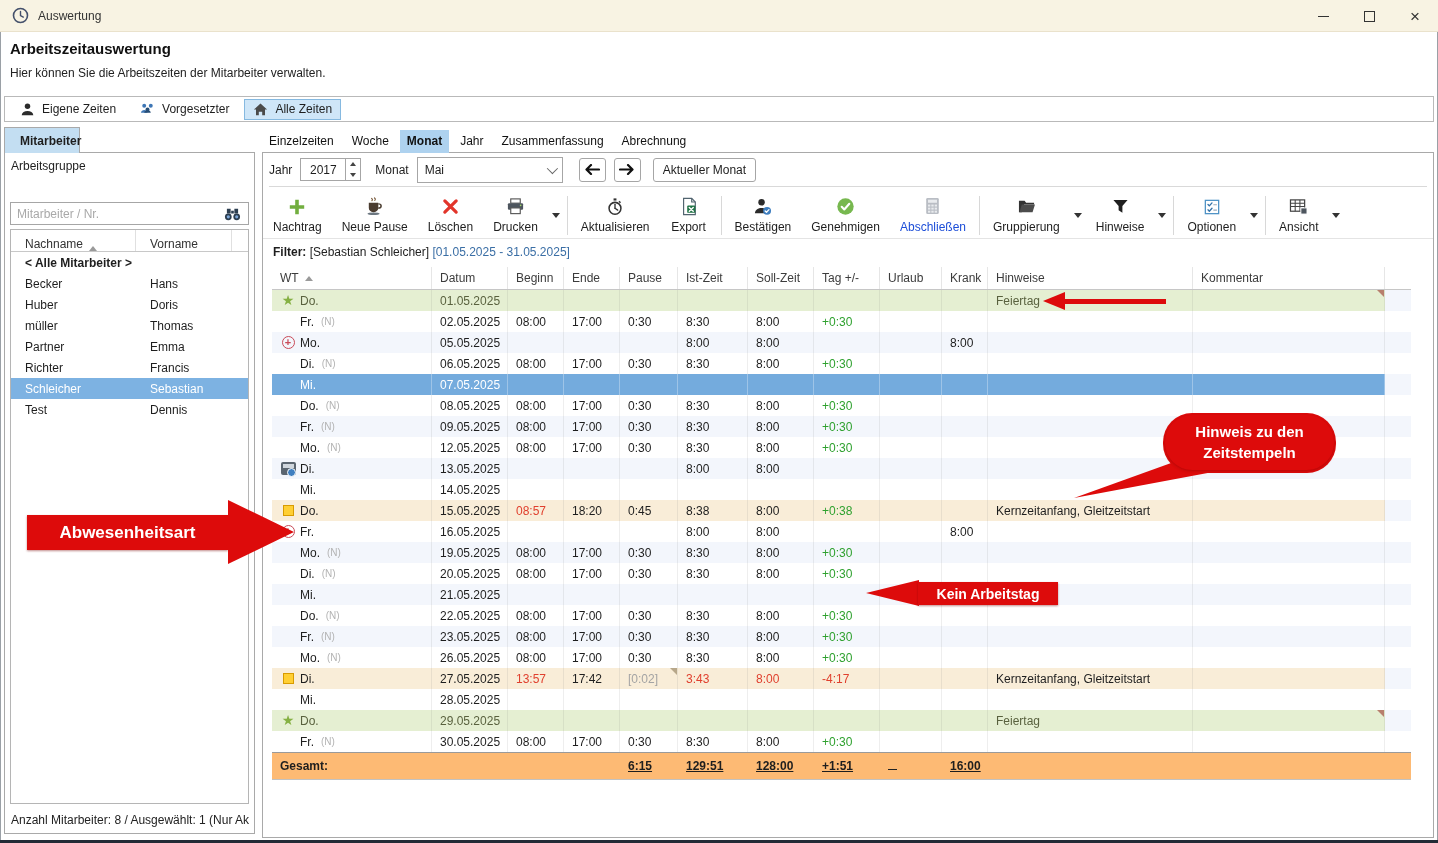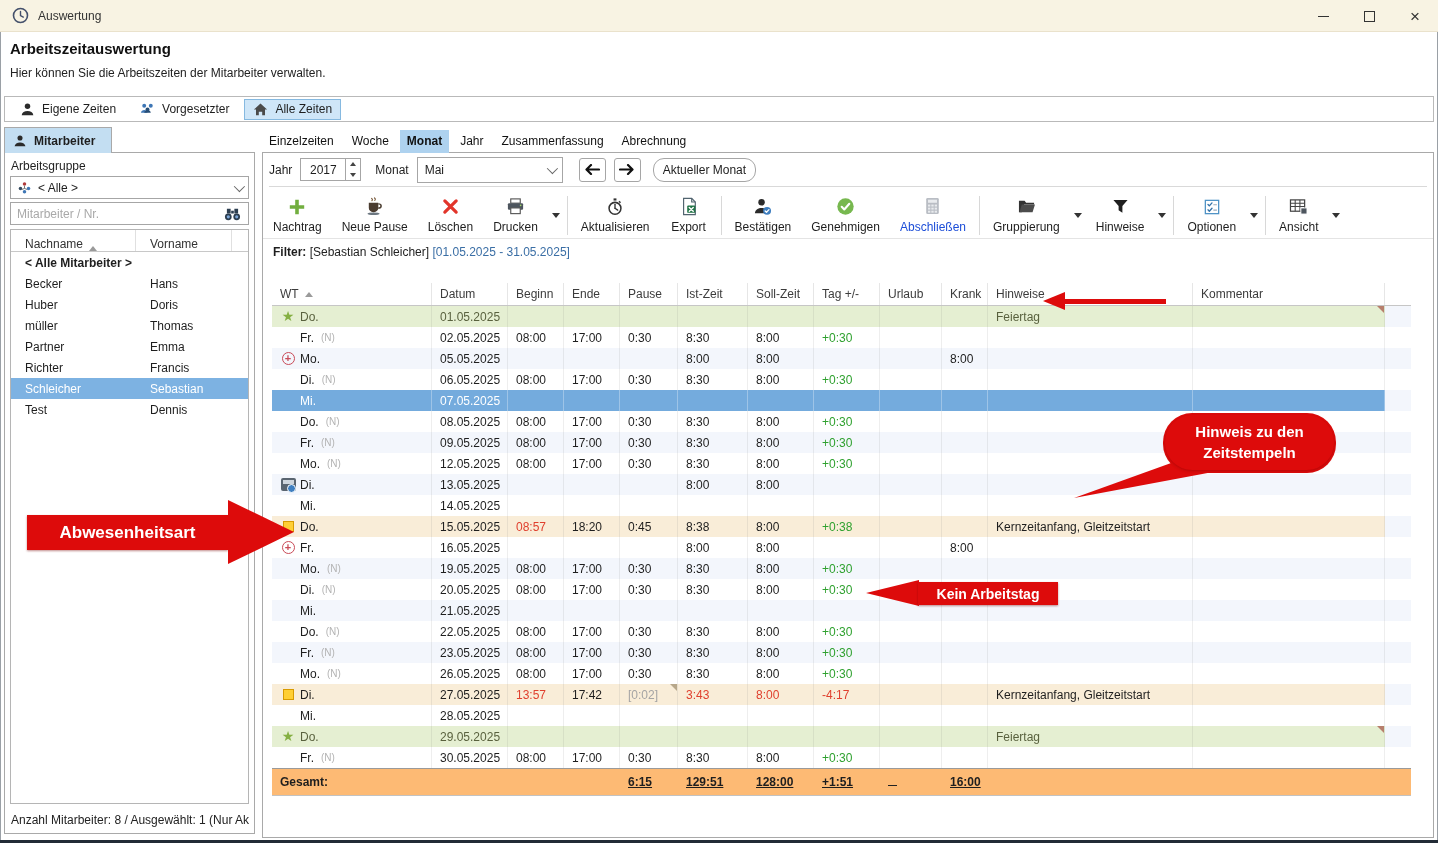--- a/index.html
+++ b/index.html
@@ -24,21 +24,21 @@
   .pagehead { position:absolute; left:10px; top:40px; }
   .pagehead h1 { font-size:15px; font-weight:bold; color:#111; }
   .pagehead .sub { margin-top:9px; font-size:12px; color:#222; }
   
   .viewbar { position:absolute; left:4px; top:96px; width:1430px; height:26px;
     border:1px solid #b9b9b9; background:#fff; display:flex; align-items:center; }
   .viewtab { display:flex; align-items:center; gap:7px; padding:2px 8px; margin-left:6px; border:1px solid transparent; }
   .viewtab.active { background:#cfe6f8; border-color:#86b9e0; }
   .viewtab .vicon { width:15px; height:15px; display:block; }
   
-  .side-tab { position:absolute; left:4px; top:127px; width:108px; height:26px; background:#c3def2;
+  .side-tab { position:absolute; left:4px; top:127px; width:76px; height:26px; background:#c3def2;
     border:1px solid #a9a9a9; border-bottom:none; display:flex; align-items:center; gap:7px; padding-left:8px;
     font-weight:bold; z-index:2; }
   .sidepanel { position:absolute; left:4px; top:152px; width:251px; height:682px;
     border:1px solid #a9a9a9; background:#fff; }
   .agr-label { position:absolute; left:6px; top:6px; }
   .agr-select { position:absolute; left:5px; top:23px; width:239px; height:23px; border:1px solid #a6a6a6;
     background:#fff; display:flex; align-items:center; gap:6px; padding:0 6px; }
   .agr-select .chev { margin-left:auto; }
   .chev { width:8px; height:8px; border-right:1.4px solid #666; border-bottom:1.4px solid #666;
     transform:rotate(45deg) translateY(-2px); display:inline-block; }
@@ -91,21 +91,21 @@
   
   .filterrow { position:absolute; left:10px; top:92px; }
   .filterrow .fl { font-weight:bold; }
   .filterrow .femp { color:#222; }
   .filterrow .frange { color:#3a6ea5; }
   
   .ttable { position:absolute; left:9px; top:114px; width:1139px; }
   .thead, .trow, .totrow { display:grid;
     grid-template-columns:160px 76px 56px 56px 58px 70px 66px 66px 62px 46px 205px 192px 26px;
     align-items:center; }
-  .thead { height:23px; color:#3c3c3c; border-bottom:1px solid #c6c6c6;margin-top:16px; }
+  .thead { height:23px; color:#3c3c3c; border-bottom:1px solid #c6c6c6; }
   .thead .hcell { padding-left:8px; height:100%; display:flex; align-items:center; gap:6px;
     border-right:1px solid #e6e6e6; overflow:hidden; white-space:nowrap; }
   .thead .hcell.last { border-right:none; }
   .trow { height:21px; }
   .trow:nth-child(odd) { background:#f3f6fc; }
   .trow:nth-child(even) { background:#ffffff; }
   .trow.holiday { background:#e5efd2; color:#59613e; }
   .trow.flexday { background:#f9edd8; }
   .trow.selrow { background:#74abdd; color:#fff; }
   .cell { height:21px; display:flex; align-items:center; padding-left:8px;
@@ -205,31 +205,20 @@
 
 <div class="side-tab">
   <svg width="14" height="14" viewBox="0 0 16 16">
       <circle cx="8" cy="4.6" r="2.9" fill="#2b2b2b"></circle>
       <path d="M1.8 14c.4-3 2.9-4.4 6.2-4.4s5.8 1.4 6.2 4.4z" fill="#2b2b2b"></path>
     </svg>
   <span>Mitarbeiter</span>
 </div>
 <div class="sidepanel">
   <div class="agr-label">Arbeitsgruppe</div>
-  <div class="agr-select">
-    <svg width="15" height="14" viewBox="0 0 16 16">
-      <circle cx="8" cy="3.4" r="2" fill="#b03a3a"></circle>
-        <circle cx="3.4" cy="8.5" r="2" fill="#34495e"></circle>
-        <circle cx="12.6" cy="8.5" r="2" fill="#3e76b5"></circle>
-      <path d="M8 5.6v3M5 9.8 8 8.4m3 1.4L8 8.4" stroke="#666" stroke-width="1"></path>
-      <circle cx="8" cy="12.4" r="2" fill="#3e76b5"></circle>
-    </svg>
-    <span>&lt; Alle &gt;</span>
-    <span class="chev"></span>
-  </div>
   <div class="emp-search">
     <input type="text" placeholder="Mitarbeiter / Nr." style="">
     <svg width="19" height="14" viewBox="0 0 20 15">
       <path d="M4 2h4v5H4zM12 2h4v5h-4z" fill="#2c3e50"></path>
       <circle cx="5.5" cy="10.5" r="3.6" fill="#2c3e50"></circle>
         <circle cx="14.5" cy="10.5" r="3.6" fill="#2c3e50"></circle>
       <circle cx="5.5" cy="10.5" r="1.7" fill="#7da7d9"></circle>
         <circle cx="14.5" cy="10.5" r="1.7" fill="#7da7d9"></circle>
       <rect x="8.6" y="4" width="2.8" height="3" fill="#2c3e50"></rect>
     </svg>
@@ -323,21 +312,21 @@
     <div class="navbtn" style="margin-left:8px;">
       <svg width="16" height="11" viewBox="0 0 16 11">
           <path d="M15 5.5H3M7 1 2.5 5.5 7 10" stroke="#111" stroke-width="2.2" fill="none" stroke-linecap="round" stroke-linejoin="round"></path>
         </svg>
     </div>
     <div class="navbtn">
       <svg width="16" height="11" viewBox="0 0 16 11">
           <path d="M1 5.5h12M9 1l4.5 4.5L9 10" stroke="#111" stroke-width="2.2" fill="none" stroke-linecap="round" stroke-linejoin="round"></path>
         </svg>
     </div>
-    <div class="curmon" style="margin-left:4px;border-radius:11px;">Aktueller Monat</div>
+    <div class="curmon" style="margin-left:4px;">Aktueller Monat</div>
   </div>
 
   <div class="toolbar">
     <div class="tbtn">
       <span class="ticon">
         <svg width="18" height="18" viewBox="0 0 20 20">
             <path d="M8 2h4v6h6v4h-6v6H8v-6H2V8h6z" fill="#72ae3f"></path>
           </svg>
       </span>
       <span>Nachtrag</span>

